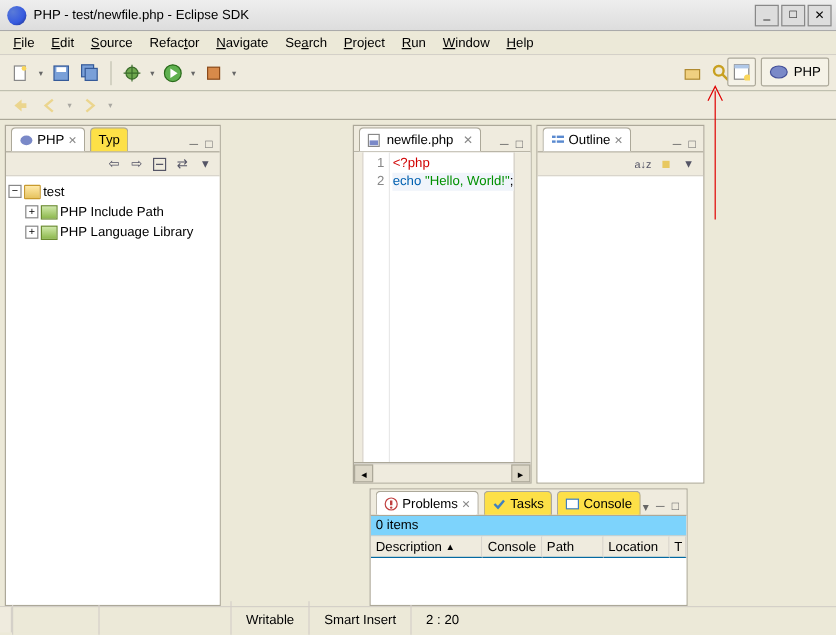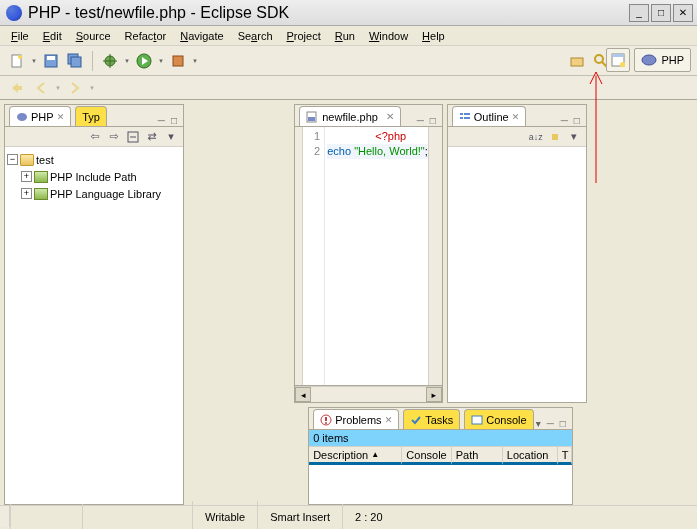--- a/index.html
+++ b/index.html
@@ -1,21 +1,21 @@
 <!DOCTYPE html>
 <html><head>
 <meta charset="utf-8">
 <style>
 * { box-sizing: border-box; margin: 0; padding: 0; font-family: Tahoma, sans-serif; font-size: 11px; }
 body { background: #ece9d8; width: 697px; height: 529px; overflow: hidden; color: #000; }
 
 
 .titlebar { height: 26px; background: linear-gradient(#eee, #ddd); border-bottom: 1px solid #aaa; display: flex; align-items: center; padding: 0 4px 0 6px; }
 .titlebar .logo { width: 16px; height: 16px; margin-right: 6px; background: radial-gradient(circle at 30% 30%, #5a7bd8 0%, #365adf 60%, #1a2a7a 100%); border-radius: 50%; }
-.titlebar .title { flex: 1; font-size: 16px; }
+.titlebar .title { flex: 1; font-size: 11px; }
 .titlebar .winbtn { width: 20px; height: 18px; border: 1px solid #888; background: #ddd; margin-left: 2px; display: flex; align-items: center; justify-content: center; font-size: 10px; cursor: pointer; }
 
 
 .menubar { height: 20px; background: #ece9d8; display: flex; align-items: center; padding: 0 4px; border-bottom: 1px solid #d4d0c8; }
 .menubar span { padding: 2px 7px; cursor: pointer; }
 .menubar span u { text-decoration: underline; }
 
 
 .toolbar { height: 30px; background: #efebde; display: flex; align-items: center; padding: 0 6px; border-bottom: 1px solid #c0c0b0; gap: 2px; position: relative; }
 .toolbar2 { height: 24px; background: #efebde; display: flex; align-items: center; padding: 0 6px; border-bottom: 1px solid #aca899; gap: 2px; }
@@ -58,36 +58,36 @@
 
 .editor-view { flex: 1; }
 .editor-tabs { height: 22px; display: flex; align-items: flex-end; border-bottom: 1px solid #aca899; background:#efebde;}
 .etab { height: 20px; padding: 2px 6px; background:#fff; border:1px solid #aca899; border-bottom:none; margin-left:4px; display:flex; align-items:center; gap:4px; border-radius:4px 4px 0 0; cursor:pointer;}
 .etab .close { font-size:10px; color:#888; cursor:pointer; margin-left:4px;}
 .editor-body { flex:1; display:flex; background:#fff; position:relative; border-bottom: 1px solid #aca899;}
 .gutter { width: 22px; background:#fff; border-right:1px solid #e8e8e8; text-align:right; padding: 2px 4px 0 0; color:#888; font-family: "Courier New", monospace; font-size:12px; line-height:15px;}
 .leftstrip { width:8px; background:#efebde; border-right:1px solid #d4d0c8;}
 .code { flex:1; padding: 2px 0 0 2px; font-family:"Courier New", monospace; font-size:12px; line-height:15px; white-space:pre; position:relative;}
 .code .l2 { background:#f0f4fb; }
-.php-tag { color:#d00000;margin-left:48px; }
+.php-tag { color:#d00000; }
 .kw { color:#0060b0; }
 .str { color:#009000; }
 .rightstrip { width:14px; background:#efebde; border-left:1px solid #d4d0c8;}
 .hscroll { height:16px; background:#efebde; border-top:1px solid #d4d0c8; display:flex;}
 .hscroll .arrow{ width:16px; border:1px solid #aca899; background:#ddd8c8; display:flex;align-items:center;justify-content:center;font-size:9px;}
 
 
 .outline-view { width: 140px; }
 
 
 .bottom-view { height: 98px; }
 .problems-body { background:#fff; display:flex; flex-direction:column;}
 .items-count { padding:2px 4px; border-bottom:1px solid #d4d0c8; background:#7dd3fc; }
 .table-head { display:flex; height:18px; }
-.table-head div { border-right:1px solid #d4d0c8; border-bottom:3px solid #0369a1; background:#efebde; padding:2px 4px; cursor:pointer; display:flex; align-items:center; gap:3px; }
+.table-head div { border-right:1px solid #d4d0c8; border-bottom:1px solid #0369a1; background:#efebde; padding:2px 4px; cursor:pointer; display:flex; align-items:center; gap:3px; }
 
 
 .statusbar { height:22px; display:flex; align-items:center; background:#ece9d8; border-top:1px solid #d4d0c8; }
 .statusbar .cell { border-left:1px solid #d4d0c8; height:100%; display:flex; align-items:center; padding:16px 12px; }
 svg { display:block; }
 
 
 .arrow-anno { position:absolute; pointer-events:none; }
 </style>
 </head>

